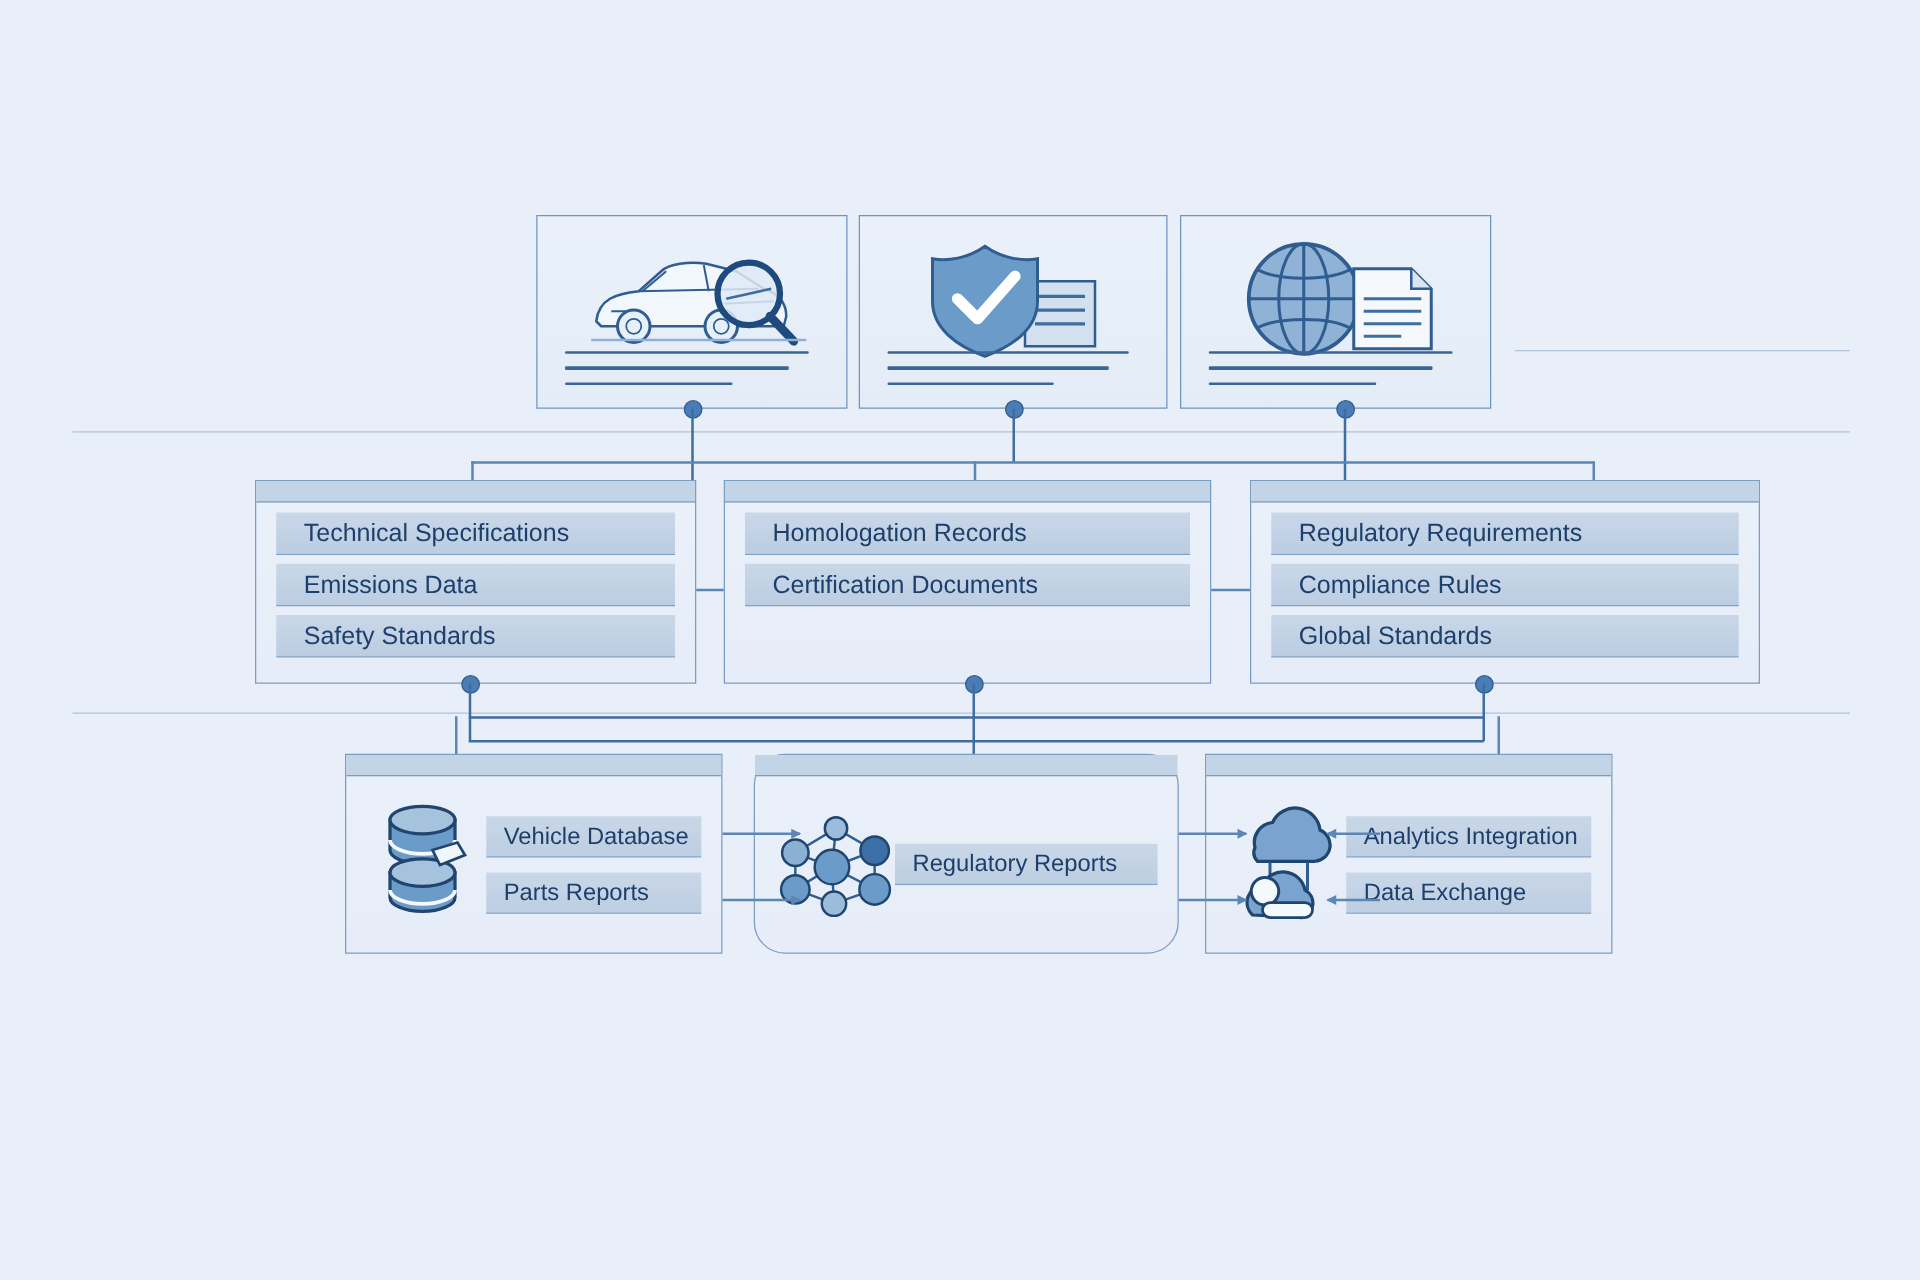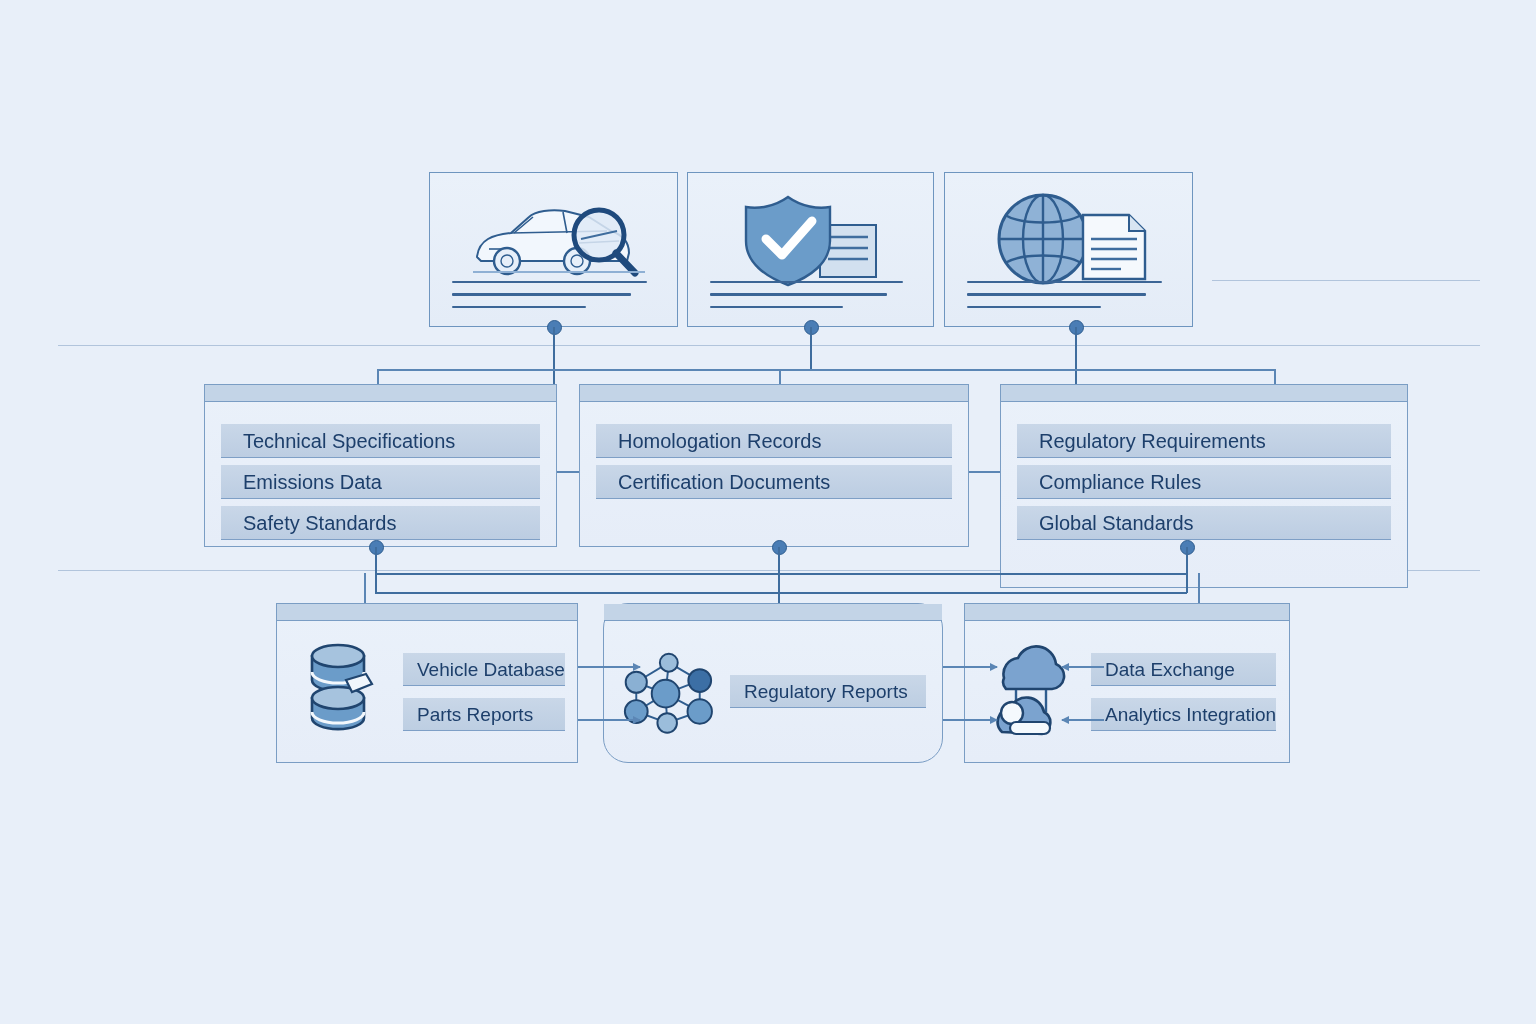--- a/index.html
+++ b/index.html
@@ -41,39 +41,39 @@
   .panel{
     position:absolute;box-sizing:border-box;
     border:1.5px solid #7a9dc4;
     background:linear-gradient(180deg,#eaf1fa 0%,#e6edf8 100%);
   }
   .panel-head{
     position:absolute;left:0;top:0;width:100%;height:17px;
     background:#c3d4e7;border-bottom:1.5px solid #7a9dc4;box-sizing:border-box;
   }
   .panel-body{position:absolute;left:0;top:17px;width:100%;height:calc(100% - 17px);
-              box-sizing:border-box;padding:22px 16px;}
+              box-sizing:border-box;padding:8px 16px;}
 
   .pill{
     background:linear-gradient(180deg,#c9d7e8 0%,#bccde2 100%);
     border-bottom:1.5px solid #7e9fc6;
     color:#1d3f6b;
     font-size:20px;
     line-height:34px;
     height:34px;
     padding:0 0 0 22px;
     margin-bottom:7px;
     box-sizing:border-box;
     white-space:nowrap;
     overflow:hidden;
   }
   .pill:last-child{margin-bottom:16px;}
 
   
-  .row-flex{display:flex;align-items:center;gap:14px;}
+  .row-flex{display:flex;align-items:center;gap:0;}
   .icon-box{width:96px;flex:0 0 96px;display:flex;align-items:center;justify-content:center;}
   .pill-col{flex:1;}
   .pill-sm{
     background:linear-gradient(180deg,#c9d7e8 0%,#bdcee2 100%);
     border-bottom:1.5px solid #7e9fc6;
     color:#1d3f6b;font-size:19px;line-height:33px;height:33px;
     padding:0 0 0 14px;margin-bottom:12px;box-sizing:border-box;
     white-space:nowrap;overflow:hidden;
   }
   .pill-sm:last-child{margin-bottom:0;}
@@ -195,21 +195,21 @@
   </div>
 
   <div class="panel" style="left:579px;top:384px;width:390px;height:163px;">
     <div class="panel-head"></div>
     <div class="panel-body">
       <div class="pill">Homologation Records</div>
       <div class="pill">Certification Documents</div>
     </div>
   </div>
 
-  <div class="panel" style="left:1000px;top:384px;width:408px;height:204px;">
+  <div class="panel" style="left:1000px;top:384px;width:408px;height:163px;">
     <div class="panel-head"></div>
     <div class="panel-body">
       <div class="pill">Regulatory Requirements</div>
       <div class="pill">Compliance Rules</div>
       <div class="pill">Global Standards</div>
     </div>
   </div>
 
   <div class="conn-h thin" style="left:557px;top:471px;width:22px;"></div>
   <div class="conn-h thin" style="left:969px;top:471px;width:31px;"></div>
@@ -295,22 +295,22 @@
           <g stroke="#2f5d8f" stroke-width="2.4">
             <line x1="30" y1="54" x2="30" y2="76"></line>
               <line x1="60" y1="54" x2="60" y2="76"></line>
           </g>
           <path d="M16 96 a14 14 0 0 1 8 -24 a18 18 0 0 1 34 4 a12 12 0 0 1 -2 22 Z" fill="#7ba3cf" stroke="#20456f" stroke-width="2.6"></path>
           <circle cx="26" cy="77" r="11" fill="#f4f9fd" stroke="#20456f" stroke-width="2.4"></circle>
           <rect x="24" y="86" width="40" height="12" rx="6" fill="#f4f9fd" stroke="#20456f" stroke-width="2.2"></rect>
         </svg>
       </div>
       <div class="pill-col">
+        <div class="pill-sm">Analytics Integration</div>
         <div class="pill-sm">Data Exchange</div>
-        <div class="pill-sm">Analytics Integration</div>
       </div>
     </div>
   </div>
 
   <div class="arrow" style="left:578px;top:666px;width:62px;"></div>
   <div class="arrow" style="left:578px;top:719px;width:62px;"></div>
   <div class="arrow" style="left:943px;top:666px;width:54px;"></div>
   <div class="arrow" style="left:943px;top:719px;width:54px;"></div>
   <div class="arrow left" style="left:1062px;top:666px;width:42px;"></div>
   <div class="arrow left" style="left:1062px;top:719px;width:42px;"></div>

